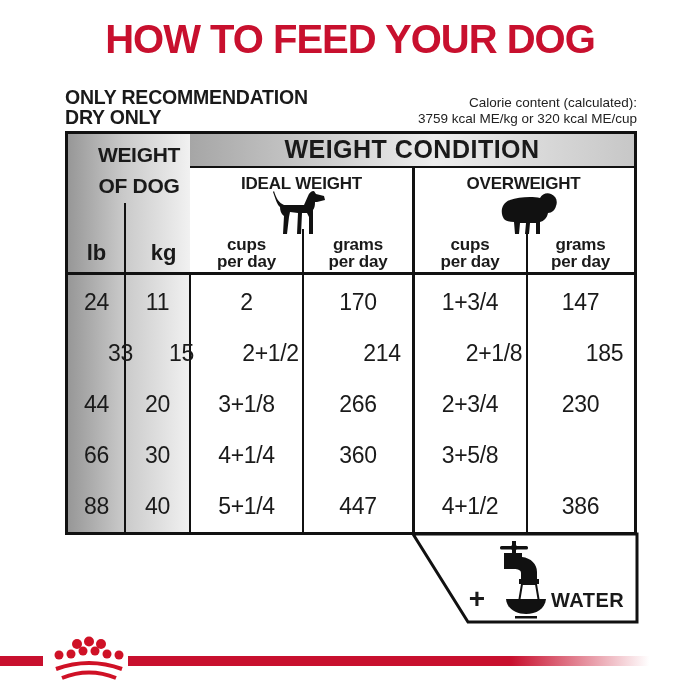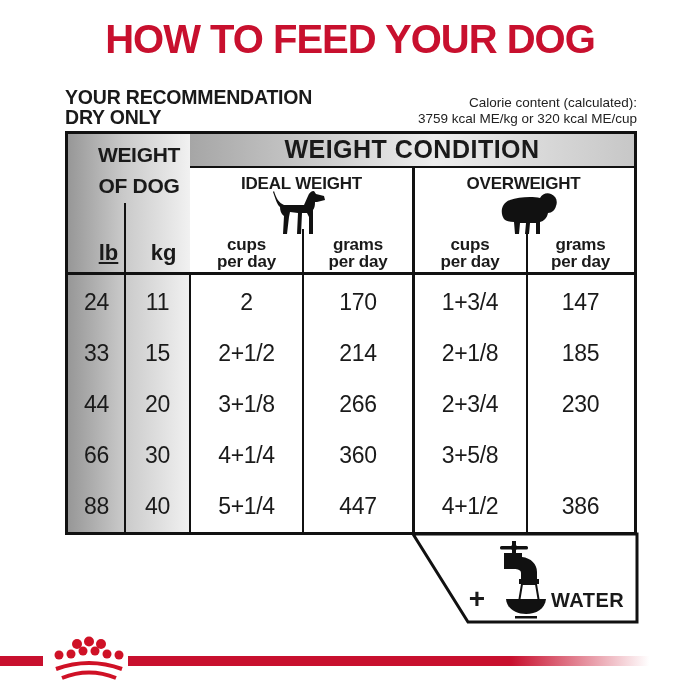--- a/index.html
+++ b/index.html
@@ -46,21 +46,21 @@
   .bar-left{left:0;top:656px;width:43px;height:10px;background:#c8102e;}
   .bar-right{left:128px;top:656px;width:532px;height:10px;
     background:linear-gradient(to right,#c8102e 0%,#c8102e 72%,rgba(200,16,46,0) 98%);}
 </style>
 </head>
 <body>
 
 <div class="abs title" style="color: rgb(200, 16, 46);">HOW TO FEED YOUR DOG</div>
 
 <div class="abs subhead">
-  <div>YOUR RECOMMENDATION</div>
+  <div>ONLY RECOMMENDATION</div>
   <div>DRY ONLY</div>
 </div>
 
 <div class="abs calnote">
   <div>Calorie content (calculated):</div>
   <div>3759 kcal ME/kg or 320 kcal ME/cup</div>
 </div>
 
 <div class="abs table">
   <div class="abs left-block"></div>
@@ -80,21 +80,21 @@
       C44,17 43.5,19 42,21 L42,45 L38,45 L38,28 L36,24 L31,24 L30,45 L26,45 L27,24 L19,23
       L18,28 L16,45 L12,45 L13,27 C10,25 9,21 9,18 C6,16 4,8 2,3 Z"></path>
   </svg>
 
   <svg class="abs" style="left:428px;top:57px;" width="64" height="44" viewBox="0 0 64 44">
     <path fill="#111" d="M8,28 C4,22 5,12 14,9 C22,6 36,5 44,7 C46,3 51,1 55,3 C60,5 62,10 60,15
       C59,19 56,22 52,22 C51,27 48,30 44,31 L44,43 L40,43 L40,32 L34,32 L33,43 L29,43 L30,32
       L24,32 L23,43 L19,43 L18,31 C14,31 10,30 8,28 Z"></path>
   </svg>
 
-  <div class="abs unit c0" style="left:12px;text-decoration:underline;">lb</div>
+  <div class="abs unit c0" style="left:0;">lb</div>
   <div class="abs unit c1" style="left:57px;padding-left:6px;">kg</div>
   <div class="abs unit2 c2" style="left:122px;">
     <div>cups</div>
     <div>per day</div>
   </div>
   <div class="abs unit2 c3" style="left:235px;">
     <div>grams</div>
     <div>per day</div>
   </div>
   <div class="abs unit2 c4" style="left:345px;">
@@ -114,21 +114,21 @@
   <div class="abs vline" style="left:457.7px;top:95px;height:303px;"></div>
 
   <div class="abs row" style="top:143px;">
     <div class="cell c0">24</div>
     <div class="cell c1">11</div>
     <div class="cell c2">2</div>
     <div class="cell c3">170</div>
     <div class="cell c4">1+3/4</div>
     <div class="cell c5">147</div>
   </div>
-  <div class="abs row" style="top:194px;">
+  <div class="abs row" style="top:194px;margin-left:24px;">
     <div class="cell c0">33</div>
     <div class="cell c1">15</div>
     <div class="cell c2">2+1/2</div>
     <div class="cell c3">214</div>
     <div class="cell c4">2+1/8</div>
     <div class="cell c5">185</div>
   </div>
   <div class="abs row" style="top:245px;">
     <div class="cell c0">44</div>
     <div class="cell c1">20</div>

